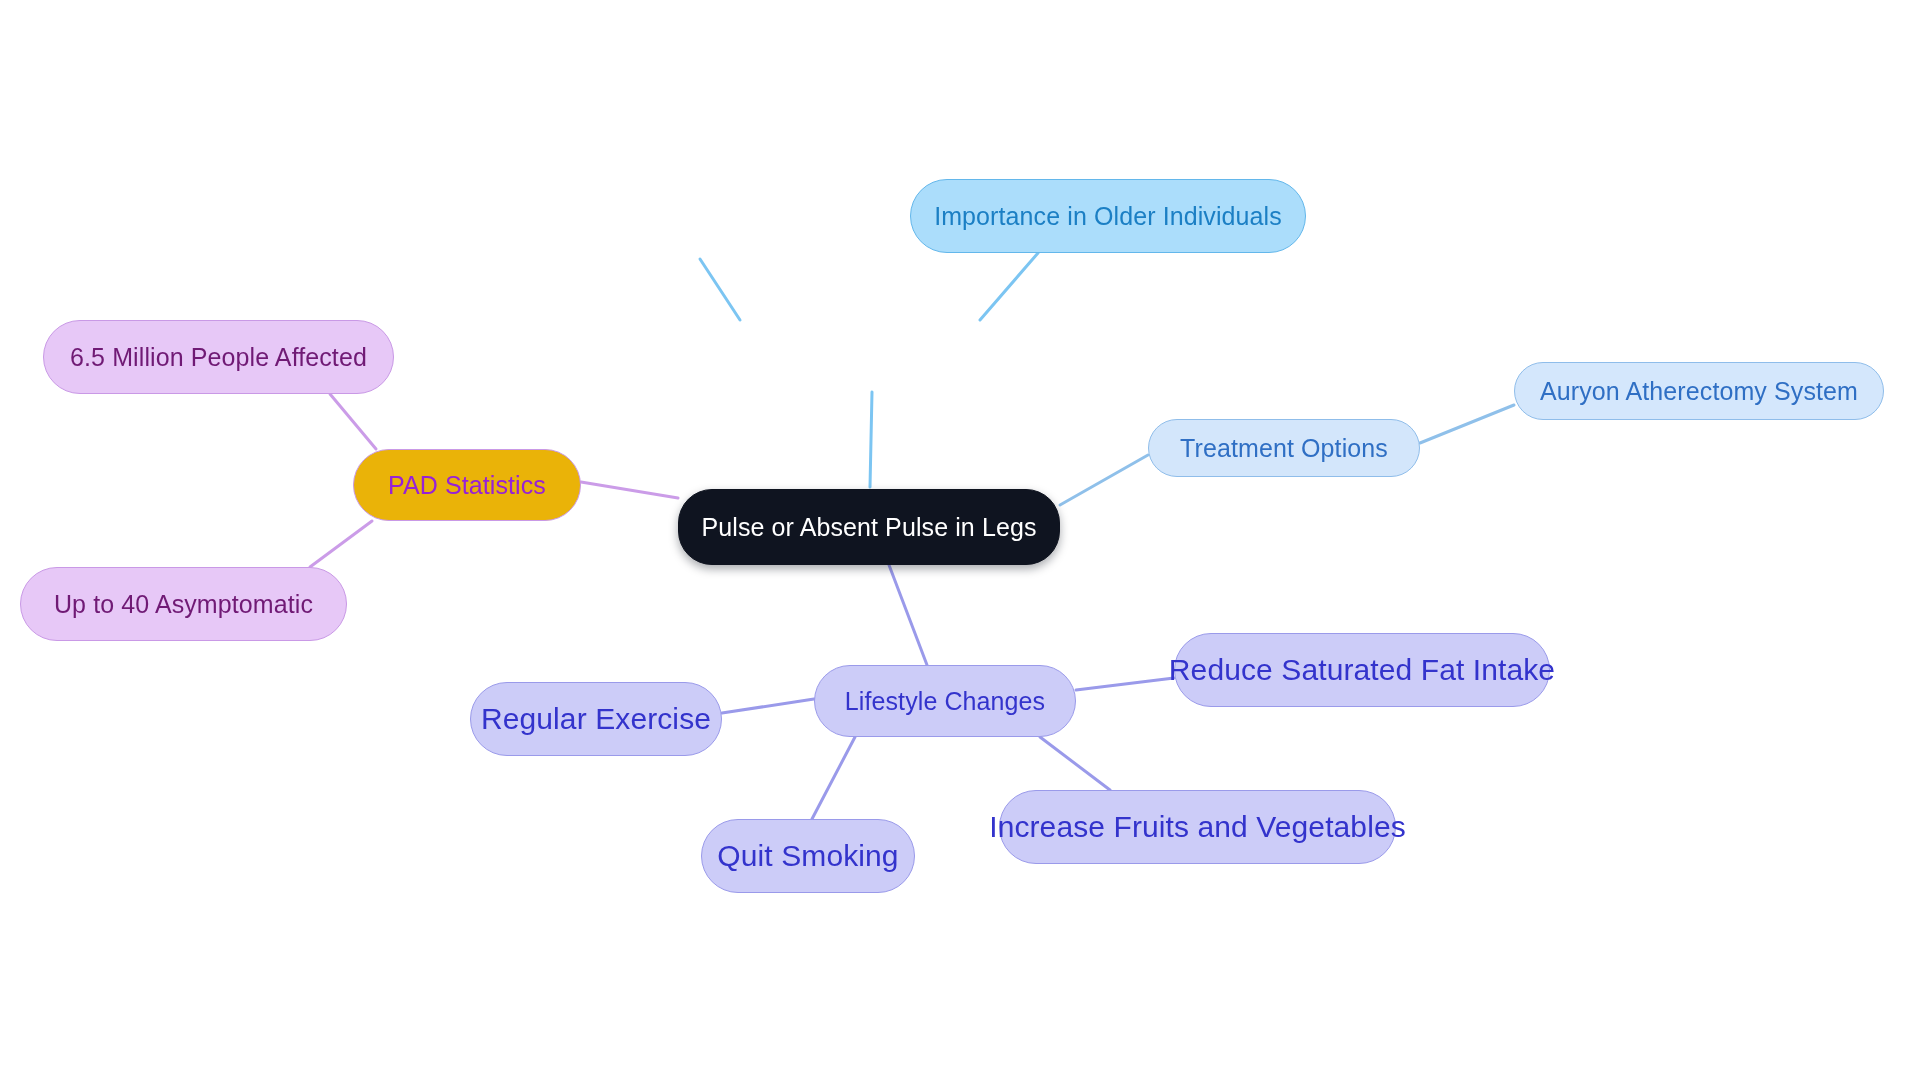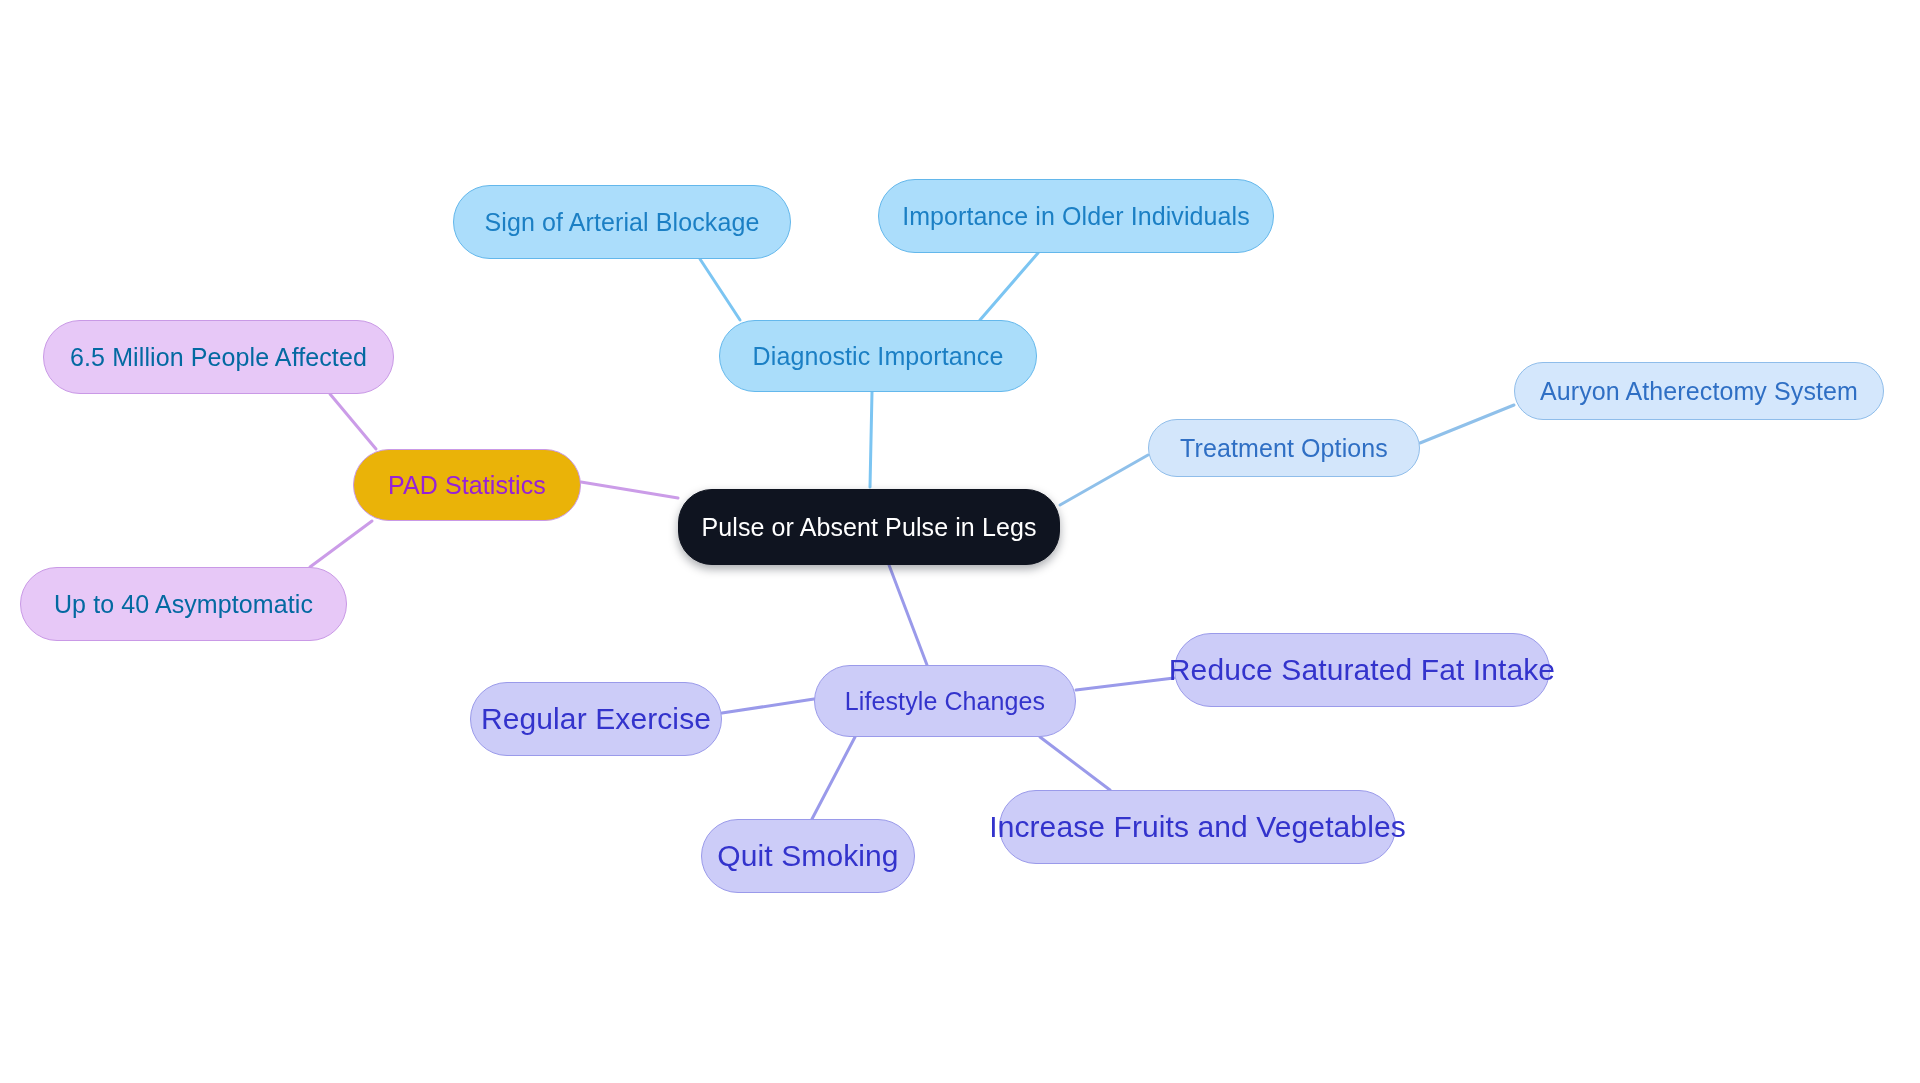--- a/index.html
+++ b/index.html
@@ -73,21 +73,21 @@
   }
   .node-purple-branch {
     background: #eab308;
     border-color: #c999e6;
     color: #9722d6;
     font-size: 25px;
   }
   .node-purple-leaf {
     background: #e7c8f7;
     border-color: #c999e6;
-    color: #0369a1;
+    color: #701a75;
     font-size: 25px;
   }
   .node-indigo-branch {
     background: #ccccf8;
     border-color: #9a9aea;
     color: #3333cc;
     font-size: 25px;
   }
   .node-indigo-leaf {
     background: #ccccf8;
@@ -114,27 +114,21 @@
       <line x1="1076" y1="690" x2="1174" y2="678" stroke="#9a9aea" stroke-width="3" stroke-linecap="round"></line>
       <line x1="814" y1="699" x2="722" y2="713" stroke="#9a9aea" stroke-width="3" stroke-linecap="round"></line>
       <line x1="855" y1="737" x2="812" y2="819" stroke="#9a9aea" stroke-width="3" stroke-linecap="round"></line>
       <line x1="1040" y1="737" x2="1110" y2="790" stroke="#9a9aea" stroke-width="3" stroke-linecap="round"></line>
     </svg>
 
   <div class="node node-root" style="left:678px; top:489px; width:382px; height:76px;">
     <span>Pulse or Absent Pulse in Legs</span>
   </div>
 
-  <div class="node node-blue-branch" style="left:719px; top:320px; width:318px; height:72px;">
-    <span>Diagnostic Importance</span>
-  </div>
-  <div class="node node-blue-leaf" style="left:453px; top:185px; width:338px; height:74px;">
-    <span>Sign of Arterial Blockage</span>
-  </div>
-  <div class="node node-blue-leaf" style="left:878px; top:179px; width:396px; height:74px;">
+  <div class="node node-blue-leaf" style="left:910px; top:179px; width:396px; height:74px;">
     <span>Importance in Older Individuals</span>
   </div>
 
   <div class="node node-softblue-branch" style="left:1148px; top:419px; width:272px; height:58px;">
     <span>Treatment Options</span>
   </div>
   <div class="node node-softblue-leaf" style="left:1514px; top:362px; width:370px; height:58px;">
     <span>Auryon Atherectomy System</span>
   </div>
 

